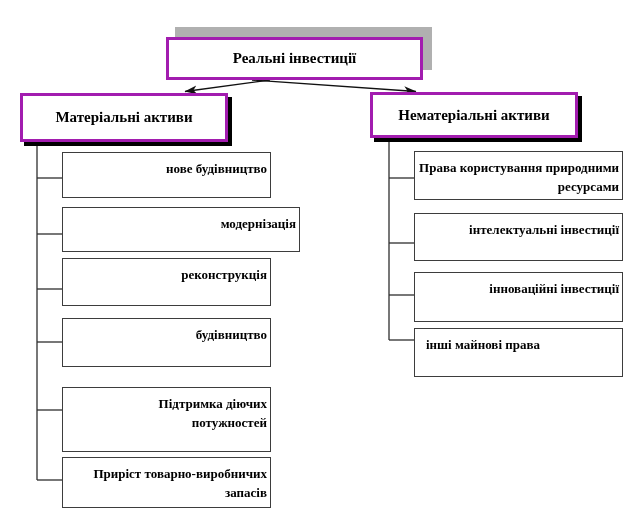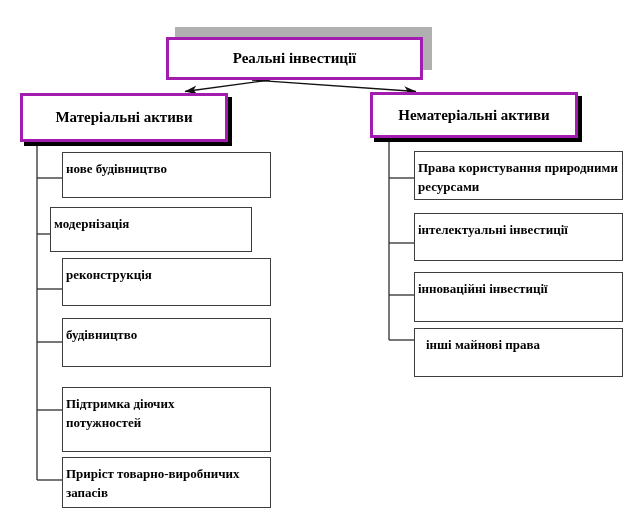--- a/index.html
+++ b/index.html
@@ -31,21 +31,21 @@
   }
   .root-shadow {
     position: absolute;
     background: #b0b0b0;
     z-index: 1;
   }
   .leaf {
     border: 1.5px solid #3d3d3d;
     font-weight: bold;
     font-size: 13px;
-    text-align: left;
+    text-align: right;
     padding: 6px 3px 0 3px;
     line-height: 19px;
   }
   .leaf span { white-space: pre-line; }
   .leaf.left-align { text-align: left; padding-left: 11px; }
 </style>
 </head>
 <body>
 
 <div class="canvas">
@@ -89,21 +89,21 @@
   <div class="node hdr" style="left:20px; top:93px; width:208px; height:49px;">
     <span>Матеріальні активи</span>
   </div>
   <div class="node hdr" style="left:370px; top:92px; width:208px; height:46px;">
     <span>Нематеріальні активи</span>
   </div>
 
   <div class="node leaf" style="left:62px; top:152px; width:209px; height:46px;">
     <span>нове будівництво</span>
   </div>
-  <div class="node leaf" style="left:50px; top:207px; width:202px; height:45px;">
+  <div class="node leaf" style="left:62px; top:207px; width:238px; height:45px;">
     <span>модернізація</span>
   </div>
   <div class="node leaf" style="left:62px; top:258px; width:209px; height:48px;">
     <span>реконструкція</span>
   </div>
   <div class="node leaf" style="left:62px; top:318px; width:209px; height:49px;">
     <span>будівництво</span>
   </div>
   <div class="node leaf" style="left:62px; top:387px; width:209px; height:65px;">
     <span>Підтримка діючих

